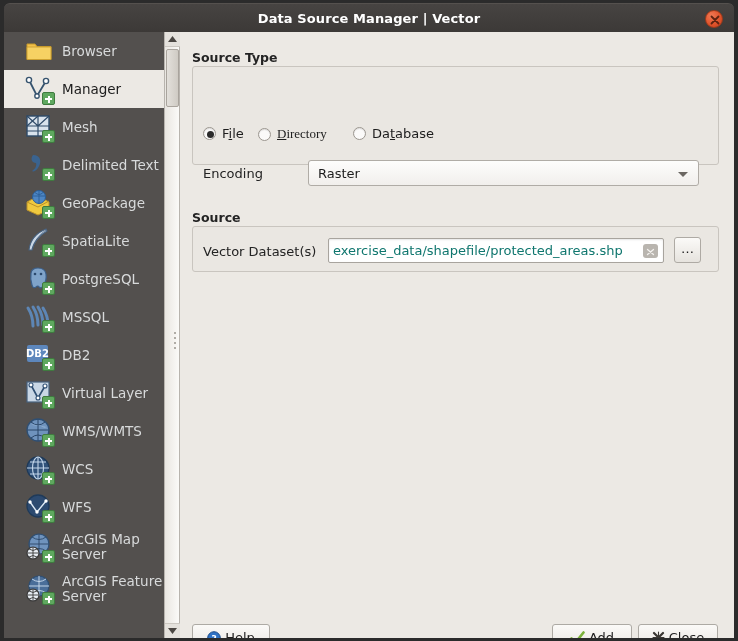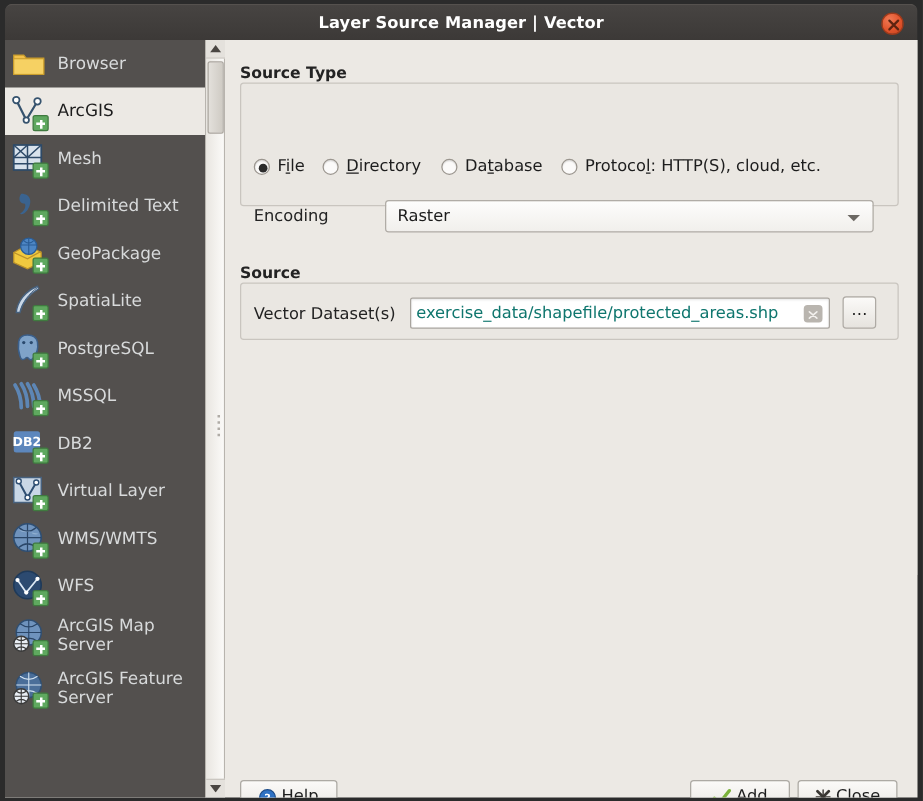--- a/index.html
+++ b/index.html
@@ -66,21 +66,21 @@
     left: 0; top: 0;
     width: 160px; height: 606px;
     background: #53504e;
     overflow: hidden;
   }
   .side-item {
     position: relative;
     display: flex;
     align-items: center;
     height: 38px;
-    padding-left: 4px;
+    padding-left: 20px;
     color: #d8dadb;
     font-size: 13.5px;
     cursor: pointer;
   }
   .side-item.two-line { height: 42px; }
   .side-item.selected {
     background: #ece9e4;
     color: #1c1c1c;
   }
   .side-icon {
@@ -267,21 +267,21 @@
     color: #1d1d1d;
     cursor: pointer;
   }
 </style>
 </head>
 <body>
 
 <div id="window">
 
   <div id="titlebar">
-    <div id="titlebar-text">Layer Source Manager | Vector</div>
+    <div id="titlebar-text">Data Source Manager | Vector</div>
     <div id="close-btn">
       <svg width="12" height="12" viewBox="0 0 12 12">
         <path d="M2.5 2.5 L9.5 9.5 M9.5 2.5 L2.5 9.5" stroke="#5e2310" stroke-width="1.8" stroke-linecap="round"></path>
       </svg>
     </div>
   </div>
 
   <div id="dialog-body">
 
     <div id="sidebar">
@@ -299,21 +299,21 @@
       <div class="side-item selected">
         <span class="side-icon">
           <svg width="30" height="30" viewBox="0 0 30 30">
             <path d="M5 6 L13 22 L22 7" fill="none" stroke="#36536e" stroke-width="1.8"></path>
             <circle cx="5" cy="6" r="2.6" fill="#fff" stroke="#36536e" stroke-width="1.4"></circle>
             <circle cx="22" cy="7" r="2.6" fill="#fff" stroke="#36536e" stroke-width="1.4"></circle>
             <circle cx="13" cy="22" r="2.2" fill="#fff" stroke="#36536e" stroke-width="1.4"></circle>
           </svg>
           <i class="plus-badge"></i>
         </span>
-        <span class="side-label">ArcGIS</span>
+        <span class="side-label">Manager</span>
       </div>
 
 
       <div class="side-item">
         <span class="side-icon">
           <svg width="30" height="30" viewBox="0 0 30 30">
             <rect x="3" y="4" width="22" height="20" fill="#d8e2ec" stroke="#2e4a68" stroke-width="1.4"></rect>
             <path d="M3 4 L14 14 L25 4 M3 14 h22 M14 4 v20 M3 19 h22" stroke="#2e4a68" stroke-width="1.2" fill="none"></path>
             <path d="M3 14 L14 4" stroke="#2e4a68" stroke-width="1.2" fill="none"></path>
           </svg>
@@ -408,20 +408,31 @@
           <svg width="30" height="30" viewBox="0 0 30 30">
             <circle cx="14" cy="14" r="11" fill="#6f93bd" stroke="#2f4f73" stroke-width="1.3"></circle>
             <path d="M3 14 h22 M14 3 v22 M7 6 q7 6 14 0 M7 22 q7 -6 14 0" fill="none" stroke="#2a4668" stroke-width="1"></path>
             <path d="M7 8 q4 3 9 1 q3 4 7 2" fill="#9dbad8" opacity="0.7"></path>
           </svg>
           <i class="plus-badge"></i>
         </span>
         <span class="side-label">WMS/WMTS</span>
       </div>
 
+      <div class="side-item">
+        <span class="side-icon">
+          <svg width="30" height="30" viewBox="0 0 30 30">
+            <circle cx="14" cy="14" r="11" fill="#31527a" stroke="#1f3a59" stroke-width="1.3"></circle>
+            <path d="M3 14 h22 M14 3 v22 M6 8 h16 M6 20 h16" fill="none" stroke="#c3d6ea" stroke-width="1.1"></path>
+            <ellipse cx="14" cy="14" rx="5.5" ry="11" fill="none" stroke="#c3d6ea" stroke-width="1.1"></ellipse>
+          </svg>
+          <i class="plus-badge"></i>
+        </span>
+        <span class="side-label">WCS</span>
+      </div>
 
       <div class="side-item">
         <span class="side-icon">
           <svg width="30" height="30" viewBox="0 0 30 30">
             <circle cx="14" cy="14" r="11" fill="#2c4a70" stroke="#1f3a59" stroke-width="1.3"></circle>
             <path d="M6 10 L13 20 L22 9" fill="none" stroke="#dce8f4" stroke-width="1.4"></path>
             <circle cx="6" cy="10" r="1.7" fill="#fff"></circle>
             <circle cx="22" cy="9" r="1.7" fill="#fff"></circle>
             <circle cx="13" cy="20" r="1.7" fill="#fff"></circle>
           </svg>
@@ -483,31 +494,27 @@
 
     <div id="main">
 
       <div class="group-title" style="left:10px; top:18px;">Source Type</div>
       <div class="group-box" style="left:10px; top:34px; width:527px; height:99px;"></div>
 
       <div class="radio-wrap" style="left:21px; top:94px;">
         <span class="radio checked"></span>
         <span>F<span class="u">i</span>le</span>
       </div>
-      <div class="radio-wrap" style="left:76px; top:94px;">
+      <div class="radio-wrap" style="left:76px; top:94px;font-family:Liberation Serif, serif;">
         <span class="radio"></span>
         <span><span class="u">D</span>irectory</span>
       </div>
       <div class="radio-wrap" style="left:171px; top:94px;">
         <span class="radio"></span>
         <span>Da<span class="u">t</span>abase</span>
-      </div>
-      <div class="radio-wrap" style="left:267px; top:94px;">
-        <span class="radio"></span>
-        <span>Protoco<span class="u">l</span>: HTTP(S), cloud, etc.</span>
       </div>
 
       <div class="lbl" style="left:21px; top:134px;">Encoding</div>
       <div id="encoding-combo" style="left:126px; top:128px; width:391px; height:26px;">
         <span class="val">Raster</span>
         <span class="caret"></span>
       </div>
 
       <div class="group-title" style="left:10px; top:178px;">Source</div>
       <div class="group-box" style="left:10px; top:194px; width:527px; height:46px;"></div>

